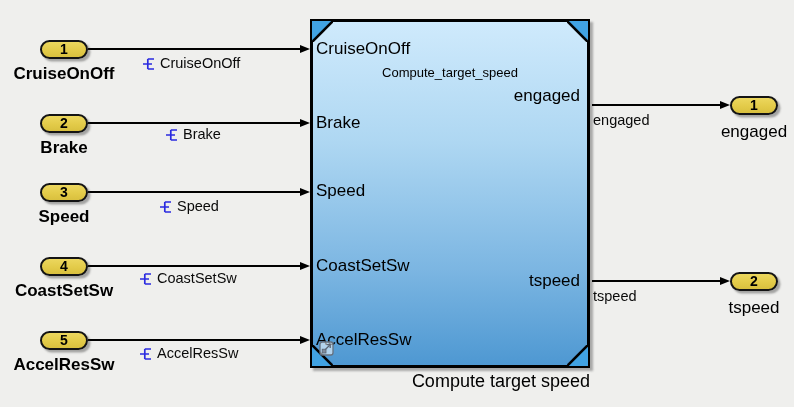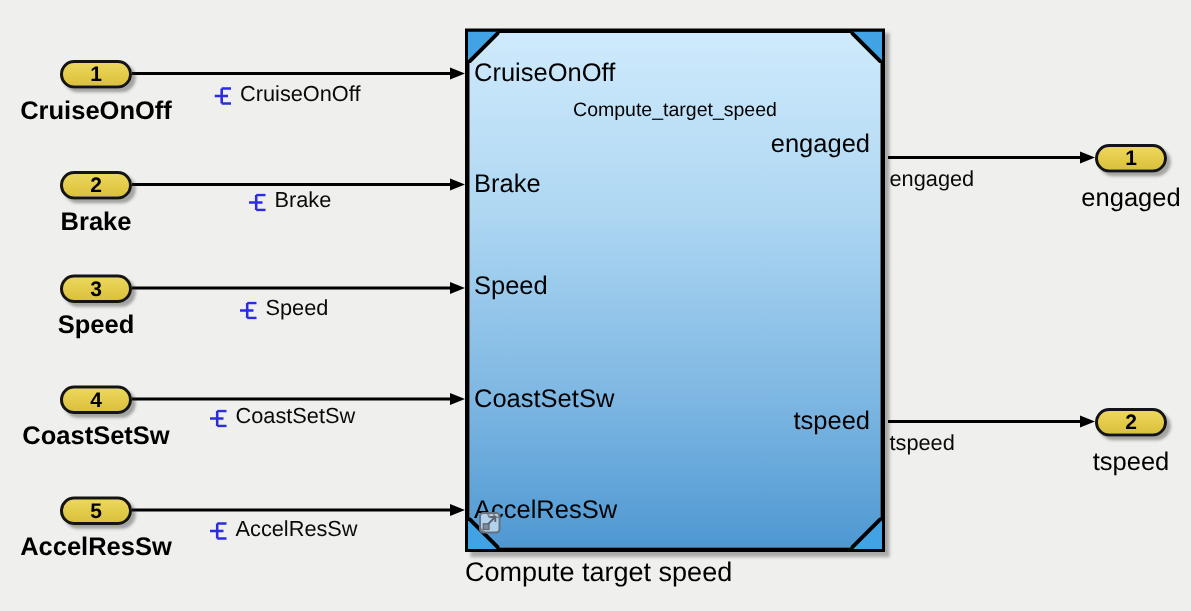--- a/index.html
+++ b/index.html
@@ -52,21 +52,21 @@
   .chart-port.right { right:7px; text-align:right; }
   .corner { position:absolute; width:21px; height:21px; }
   .corner svg { display:block; }
   .corner.tl { left:-1px; top:-1px; }
   .corner.tr { right:-1px; top:-1px; }
   .corner.bl { left:-1px; bottom:-1px; }
   .corner.br { right:-1px; bottom:-1px; }
   .sf-badge { position:absolute; left:6px; bottom:9px; width:15px; height:15px; }
 
   .chart-caption {
-    position:absolute; left:310px; top:372px; width:280px; text-align:left;
+    position:absolute; left:310px; top:372px; width:280px; text-align:right;
     font-size:18px; line-height:18px; color:#000;
   }
 </style>
 </head>
 <body>
 
 <div class="canvas">
 
   <div class="wire" style="left:88px; top:48px; width:214px;"></div>
   <div class="arrow" style="left:300px; top:44.5px;"></div>

